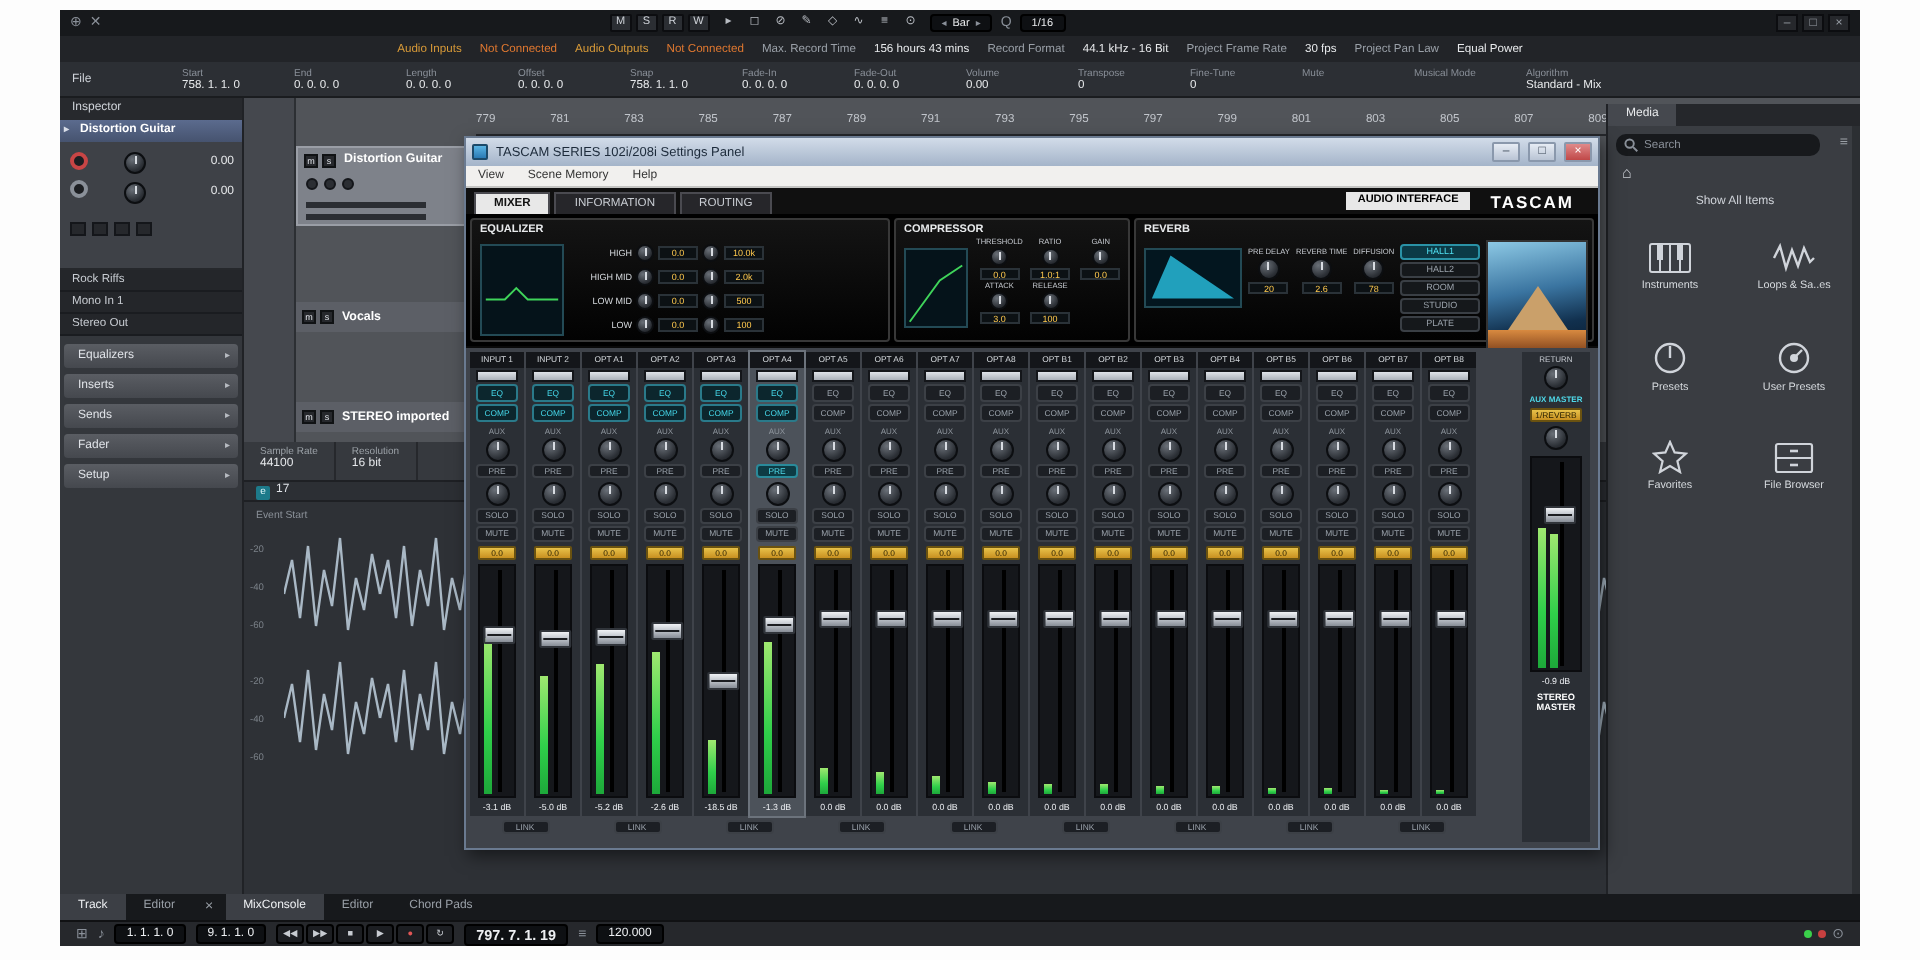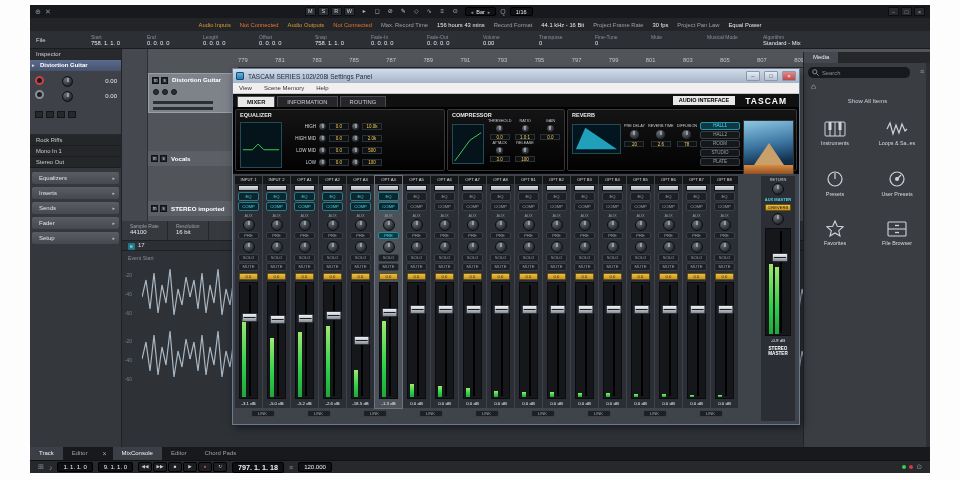--- a/index.html
+++ b/index.html
@@ -1079,21 +1079,21 @@
     <div class="disp">9. 1. 1. 0</div>
     <div id="transport-buttons">
 
     <div class="tbtn">◀◀</div>
           <div class="tbtn">▶▶</div>
           <div class="tbtn">■</div>
           <div class="tbtn">▶</div>
           <div class="tbtn">●</div>
           <div class="tbtn">↻</div>
         </div>
-    <div class="disp big">797. 1. 1. 18</div>
+    <div class="disp big">797. 7. 1. 19</div>
     <span class="tp-icon">≡</span>
     <div class="disp">120.000</div>
     <div style="margin-left:auto;display:flex;gap:3px;align-items:center">
       <span class="led" style="background:#3ad04a"></span>
       <span class="led" style="background:#c84040"></span>
       <span class="tp-icon">⊙</span>
     </div>
   </div>
 
 </div>

